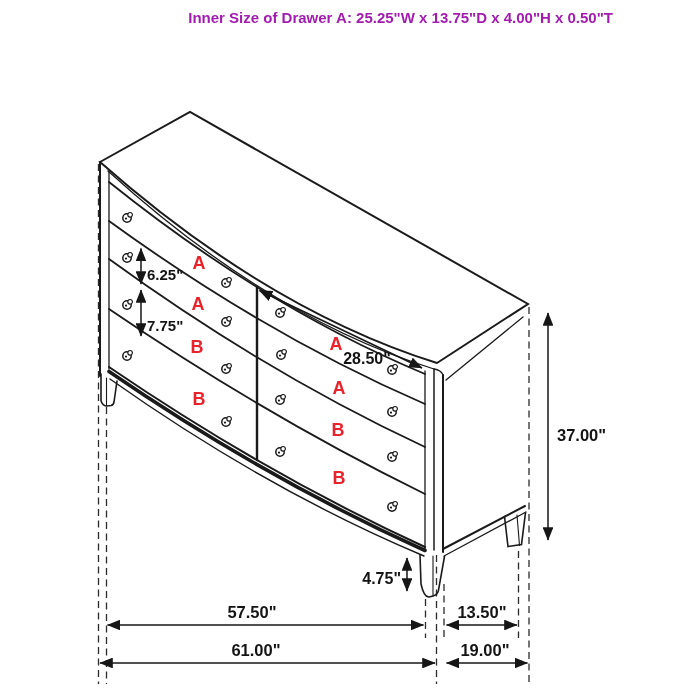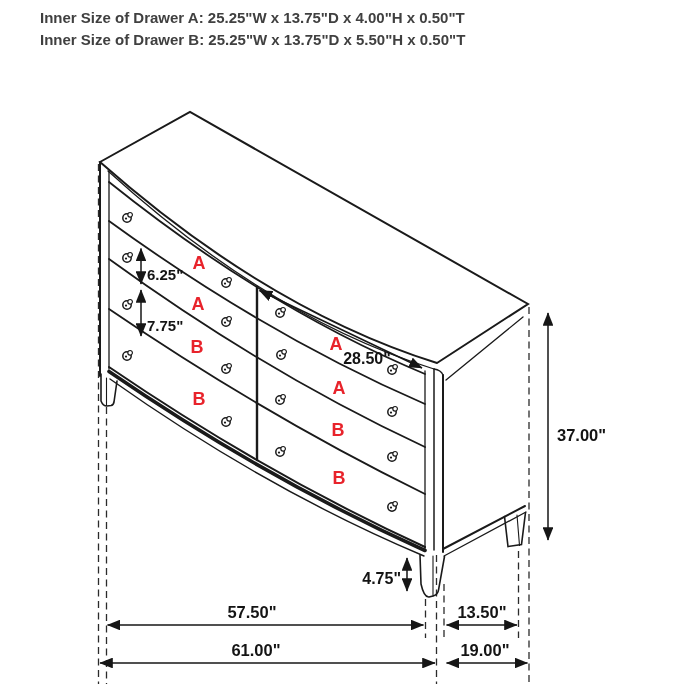--- a/index.html
+++ b/index.html
@@ -1,35 +1,34 @@
 <!DOCTYPE html>
 <html style="--label-red: #e8232b;"><head>
 <meta charset="utf-8">
 <style>
   html,body{margin:0;padding:0;background:#fff;}
   .stage{position:relative;width:700px;height:700px;background:#ffffff;overflow:hidden;
          font-family:"Liberation Sans",sans-serif;}
-  .header{position:absolute;top:7px;left:40px;width:573px;text-align:left;
-          font-weight:bold;font-size:15px;line-height:21.5px;color:#404040;}
+  .header{position:absolute;top:7px;left:40px;width:573px;text-align:right;
+          font-weight:bold;font-size:15px;line-height:21.5px;color:#a21caf;}
   svg{position:absolute;top:0;left:0;}
   .ln{stroke:#1a1a1a;fill:none;stroke-linecap:round;}
   .dimln{stroke:#161616;fill:none;stroke-width:1.5;}
   .dash{stroke:#2b2b2b;fill:none;stroke-width:1.3;stroke-dasharray:7 4.5;}
   text.dim{font-family:"Liberation Sans",sans-serif;font-weight:bold;fill:#141414;}
   text.redlbl{font-family:"Liberation Sans",sans-serif;font-weight:bold;font-size:18px;
               fill:var(--label-red,#e8232b);}
 </style>
 </head>
 <body>
 
 <div class="stage">
 
   <div class="header">
     <div>Inner Size of Drawer A: 25.25"W x 13.75"D x 4.00"H x 0.50"T</div>
-    <div>Inner Size of Drawer B: 25.25"W x 13.75"D x 5.50"H x 0.50"T</div>
   </div>
 
   <svg width="700" height="700" viewBox="0 0 700 700">
     <defs>
       <marker id="ah" viewBox="0 0 10 8" refX="9.5" refY="4" markerWidth="9" markerHeight="7.2" orient="auto-start-reverse">
         <path d="M0,0 L10,4 L0,8 Z" fill="#161616"></path>
       </marker>
       <g id="knob">
         <circle cx="0" cy="0" r="4.2" fill="#ffffff" stroke="#1a1a1a" stroke-width="1.5"></circle>
         <circle cx="3.1" cy="-3.2" r="2.3" fill="#ffffff" stroke="#1a1a1a" stroke-width="1.2"></circle>

